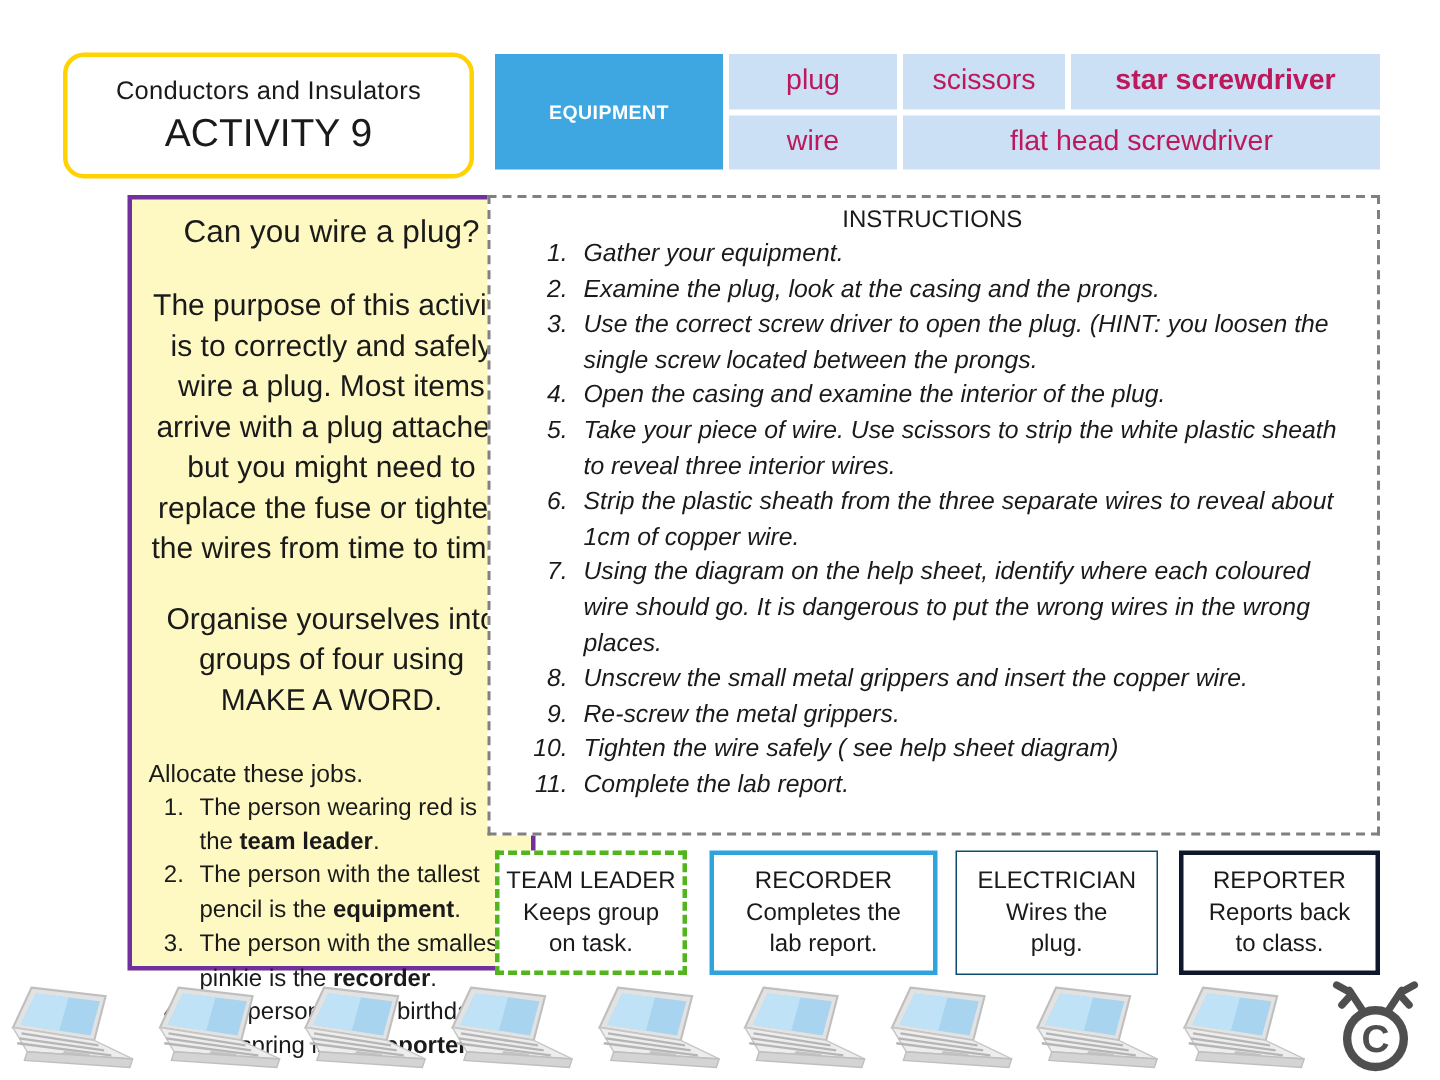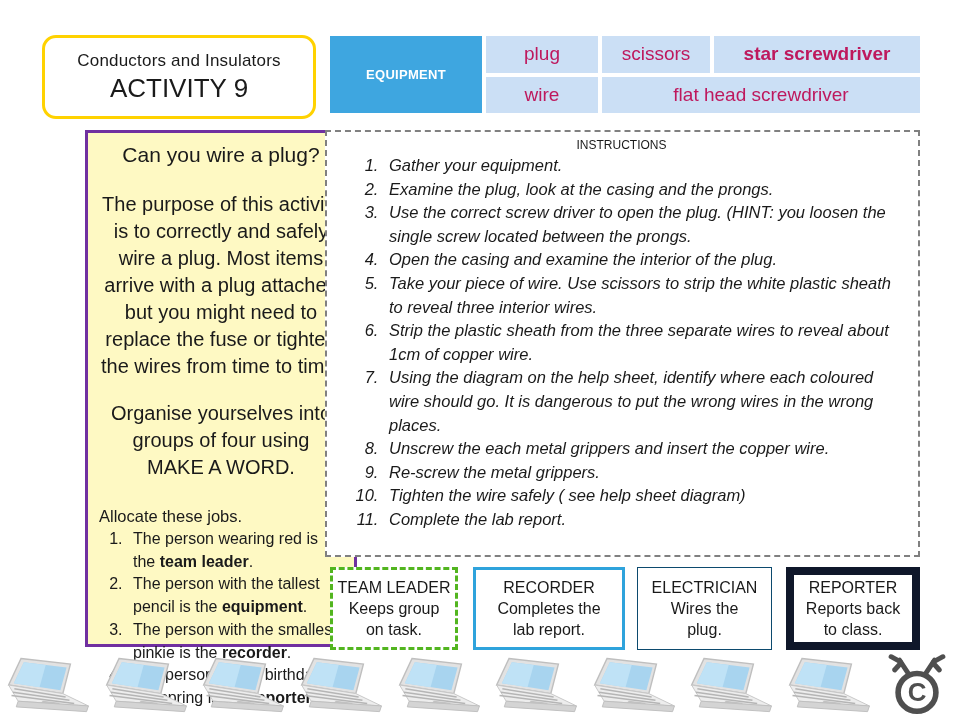--- a/index.html
+++ b/index.html
@@ -29,34 +29,34 @@
   .lp-heading{font-size:21px;text-align:center;margin:2px 0 24px 0;}
   .lp-para{font-size:20px;line-height:1.35;text-align:center;white-space:pre-line;margin:0 0 20px 0;}
   .lp-para2{margin-bottom:26px;}
   .lp-intro{font-size:16.5px;text-align:left;margin:0 0 2px 0;}
   .lp-jobs{margin:2px 0 0 0;padding-left:28px;font-size:16px;line-height:1.42;text-align:left;}
   .lp-jobs li{padding-left:6px;margin:0;}
 
   
   .instructions{position:absolute;left:325px;top:130px;width:595px;height:427px;
     border:2px dashed #808080;box-sizing:border-box;padding:6px 12px 4px 10px;background:#fff;}
-  .ins-heading{font-size:12px;text-align:center;margin:0 0 2px 0;}
+  .ins-heading{font-size:16px;text-align:center;margin:0 0 2px 0;}
   .ins-list{margin:2px 0 0 0;padding-left:46px;font-size:16.5px;line-height:1.43;}
   .ins-list li{padding-left:6px;font-style:italic;}
 
   
   .role{position:absolute;top:567px;height:83px;box-sizing:border-box;background:#fff;
     display:flex;flex-direction:column;align-items:center;justify-content:center;
     text-align:center;font-size:16px;line-height:1.32;}
   .role-title{white-space:nowrap;}
   .role-desc{white-space:pre-line;}
   .role-team{left:330px;width:128px;border:3px dashed #52B51F;}
   .role-recorder{left:473px;width:152px;border:3px solid #2FA3DC;}
   .role-electrician{left:637px;width:135px;border:1px solid #0c4a6e;}
-  .role-reporter{left:786px;width:134px;border:8px solid #0f172a;}
+  .role-reporter{left:786px;width:134px;border:3px solid #0f172a;}
 
   
   .laptops{position:absolute;left:2px;top:652px;width:876px;height:66px;
     display:flex;justify-content:space-between;align-items:flex-end;}
   .laptop{width:95px;height:64px;}
   .logo{position:absolute;left:882px;top:650px;width:70px;height:68px;}
 </style>
 </head>
 <body>
 
@@ -93,21 +93,21 @@
   <div class="instructions">
     <div class="ins-heading">INSTRUCTIONS</div>
     <ol class="ins-list">
       <li>Gather your equipment.</li>
       <li>Examine the plug, look at the casing and the prongs.</li>
       <li>Use the correct screw driver to open the plug. (HINT: you loosen the single screw located between the prongs.</li>
       <li>Open the casing and examine the interior of the plug.</li>
       <li>Take your piece of wire. Use scissors to strip the white plastic sheath to reveal three interior wires.</li>
       <li>Strip the plastic sheath from the three separate wires to reveal about 1cm of copper wire.</li>
       <li>Using the diagram on the help sheet, identify where each coloured wire should go. It is dangerous to put the wrong wires in the wrong places.</li>
-      <li>Unscrew the each metal grippers and insert the copper wire.</li>
+      <li>Unscrew the small metal grippers and insert the copper wire.</li>
       <li>Re-screw the metal grippers.</li>
       <li>Tighten the wire safely ( see help sheet diagram)</li>
       <li>Complete the lab report.</li>
     </ol>
   </div>
 
   <div class="role role-team">
     <div class="role-title">TEAM LEADER</div>
     <div class="role-desc">Keeps group
 on task.</div>

